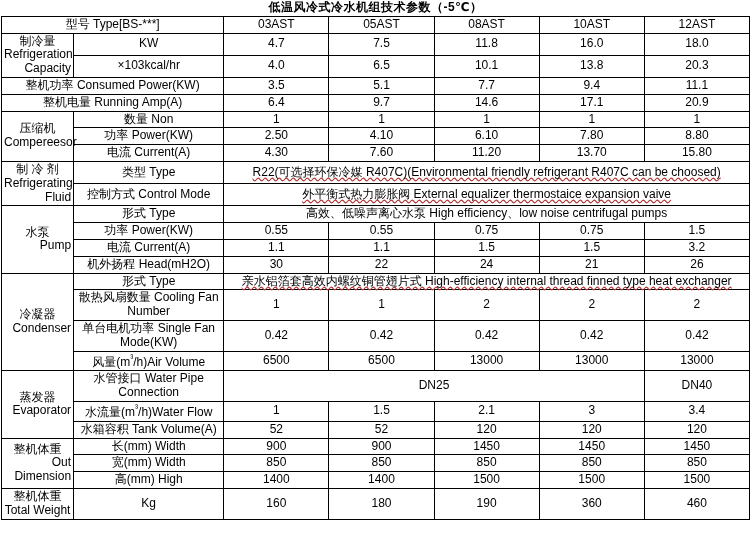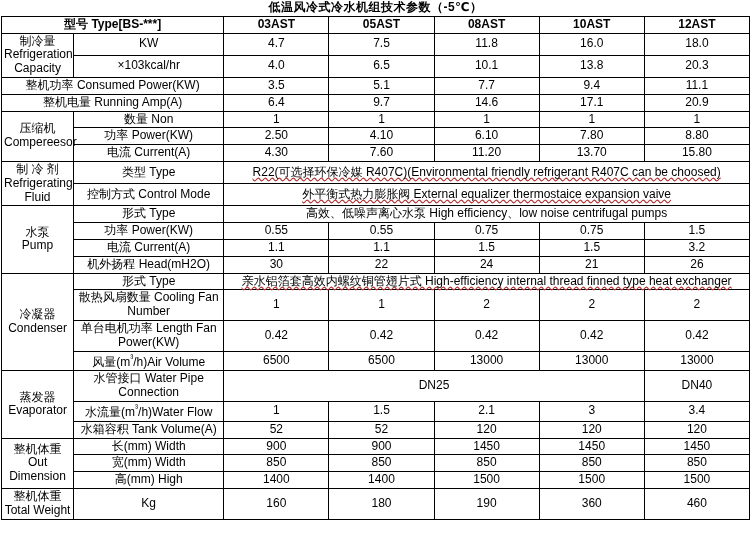--- a/index.html
+++ b/index.html
@@ -2,24 +2,24 @@
 <html><head>
 <meta charset="utf-8">
 <style>
   html,body{margin:0;padding:0;background:#fff;}
   body{width:751px;height:545px;font-family:"Liberation Sans","DejaVu Sans",sans-serif;color:#000;}
   .sheet{width:751px;height:404px;box-sizing:border-box;padding:0;}
   table.spec{border-collapse:collapse;table-layout:fixed;width:749px;margin:0 1px;}
   table.spec td{border:1px solid #000;text-align:center;vertical-align:middle;font-size:12px;line-height:1.15;padding:1px 2px;}
   .title{font-size:15px;font-weight:bold;letter-spacing:.5px;border:none !important;padding:4px 0 5px 0;}
   .title-row td{border:none !important;}
-  .hdr{font-size:12.5px;font-weight:bold;}
+  .hdr{font-size:12.5px;font-weight:normal;}
   .grp{font-size:12.5px;line-height:1.25;}
   .grp .cn{display:block;text-align:center;}
-  .grp .en{display:block;}
+  .grp .en{display:block;text-align:right;}
   .lbl{font-size:12px;}
   .val{font-size:12px;}
   .wavy{text-decoration:underline wavy #b03030;text-decoration-skip-ink:none;}
   .sup{font-size:9px;vertical-align:super;}
 </style>
 </head>
 <body>
 
 <div class="sheet">
 <table class="spec">
@@ -171,21 +171,21 @@
   </tr>
   <tr>
     <td class="lbl">散热风扇数量 Cooling Fan Number</td>
     <td class="val">1</td>
     <td class="val">1</td>
     <td class="val">2</td>
     <td class="val">2</td>
     <td class="val">2</td>
   </tr>
   <tr>
-    <td class="lbl">单台电机功率 Length Fan Power(KW)</td>
+    <td class="lbl">单台电机功率 Single Fan Mode(KW)</td>
     <td class="val">0.42</td>
     <td class="val">0.42</td>
     <td class="val">0.42</td>
     <td class="val">0.42</td>
     <td class="val">0.42</td>
   </tr>
   <tr>
     <td class="lbl"><span>风量(m</span><span class="sup">³</span><span>/h)Air Volume</span></td>
     <td class="val">6500</td>
     <td class="val">6500</td>

